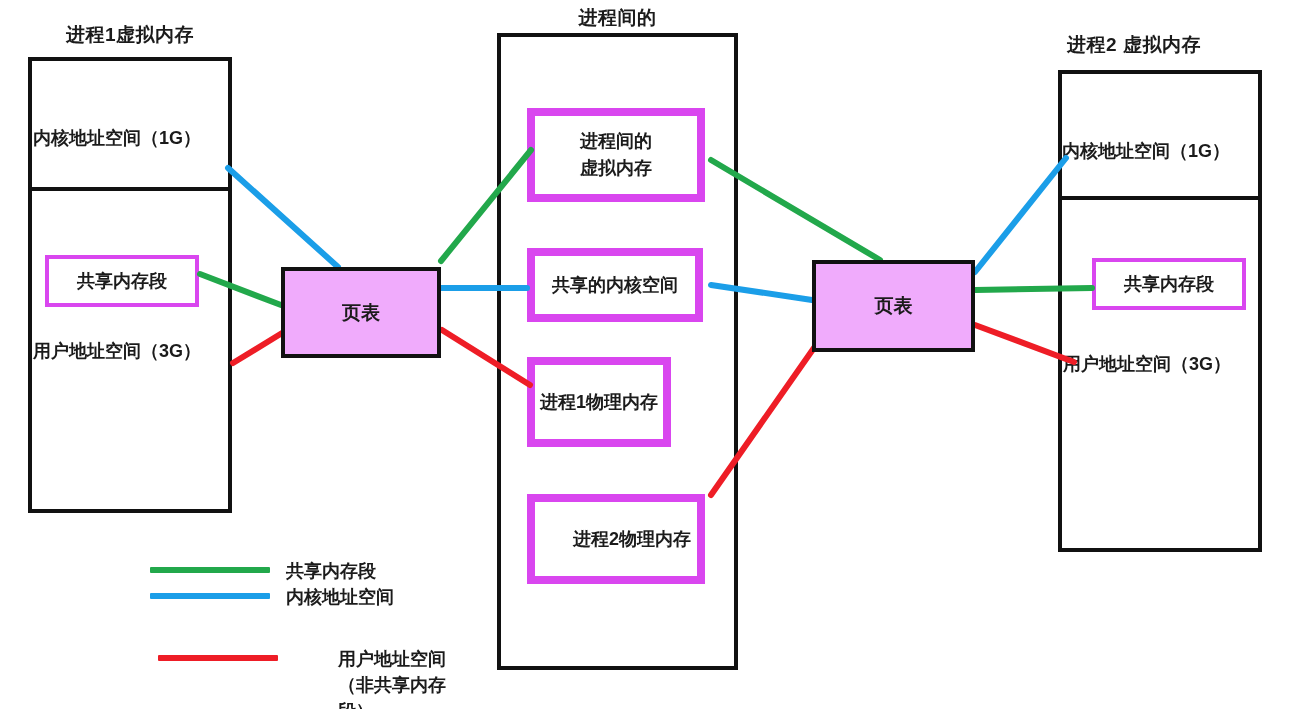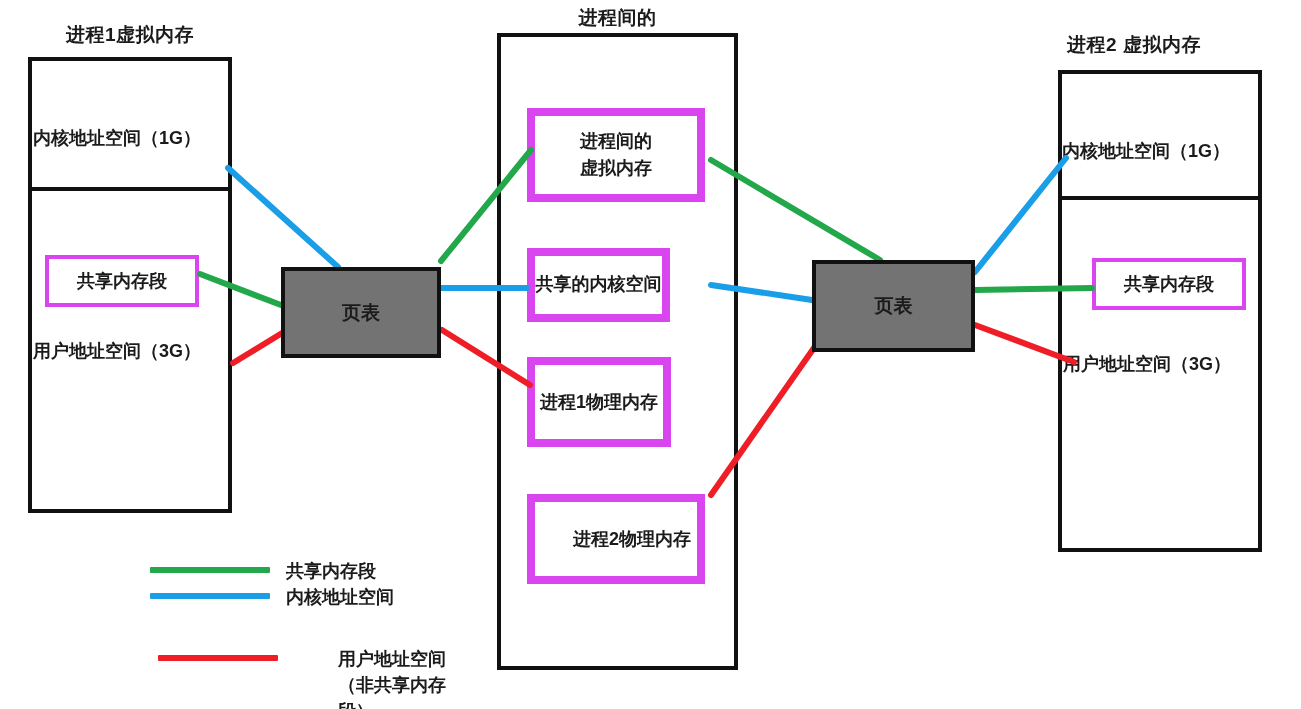--- a/index.html
+++ b/index.html
@@ -54,21 +54,21 @@
   .plain-label{
     position:absolute;
     color:#1b1b1b;
     font-weight:bold;
     font-size:18px;
     white-space:nowrap;
   }
   .pt-box{
     position:absolute;
     border:4px solid #111111;
-    background:#737373;
+    background:#f0abfc;
     box-sizing:border-box;
     display:flex;
     align-items:center;
     justify-content:center;
     color:#1b1b1b;
     font-weight:bold;
     font-size:19px;
     z-index:5;
   }
   
@@ -152,21 +152,21 @@
 
   <div class="ttl" style="left:497px; top:5px; width:241px;">进程间的</div>
 
   <div class="container-box" style="left:497px; top:33px; width:241px; height:637px;"></div>
 
   <div class="inner-box" style="left:527px; top:108px; width:178px; height:94px;">
     <span>进程间的</span>
     <span>虚拟内存</span>
   </div>
 
-  <div class="inner-box" style="left:527px; top:248px; width:143px; height:74px;font-family:Liberation Mono, monospace;">
+  <div class="inner-box" style="left:527px; top:248px; width:176px; height:74px;">
     <span>共享的内核空间</span>
   </div>
 
   <div class="inner-box" style="left:527px; top:357px; width:144px; height:90px;">
     <span>进程1物理内存</span>
   </div>
 
   <div class="inner-box" style="left:527px; top:494px; width:178px; height:90px;padding-left:32px;">
     <span>进程2物理内存</span>
   </div>

